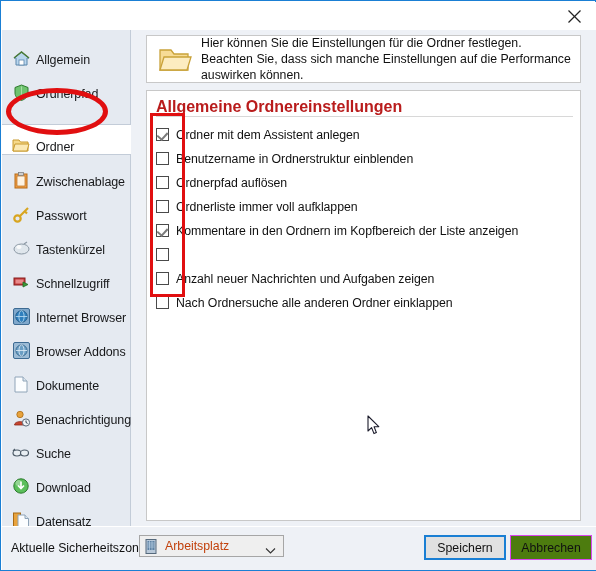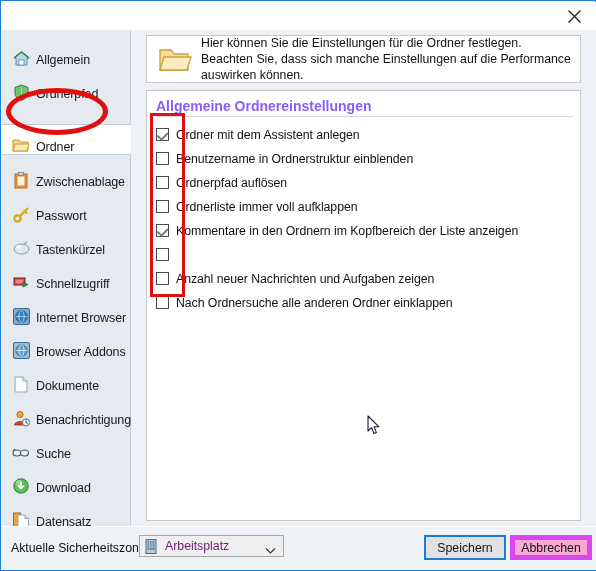--- a/index.html
+++ b/index.html
@@ -77,21 +77,21 @@
   #info-text{
     font-size:12.3px;color:#111111;line-height:16px;padding-right:8px;
   }
   #settings-box{
     position:absolute;left:15px;top:60px;width:435px;height:431px;
     background:#ffffff;border:1px solid #c8c8c8;
     box-sizing:border-box;
   }
   #group-title{
     position:absolute;left:9px;top:7px;
-    font-size:14px;font-weight:bold;color:#8b5cf6;white-space:nowrap;
+    font-size:16px;font-weight:bold;color:#b91c1c;white-space:nowrap;
   }
   #group-rule{
     position:absolute;left:9px;top:25px;width:417px;height:1px;
     background:#d8d8d8;
   }
   .chk-row{
     position:absolute;left:0;width:435px;height:23px;
     display:flex;align-items:center;
     cursor:pointer;
   }
@@ -125,27 +125,27 @@
     position:absolute;left:137px;top:8px;width:145px;height:22px;
     background:#efefef;border:1px solid #a6a6a6;
     box-sizing:border-box;
     display:flex;align-items:center;
     cursor:pointer;
   }
   #zone-icon{
     width:15px;height:15px;margin-left:4px;margin-right:6px;flex:0 0 15px;
     display:flex;align-items:center;justify-content:center;
   }
-  #zone-value{font-size:12.3px;color:#701a75;white-space:nowrap;}
+  #zone-value{font-size:12.3px;color:#c2410c;white-space:nowrap;}
   #zone-chevron{
     position:absolute;right:8px;top:6px;width:10px;height:10px;
   }
   .dlg-btn{
     position:absolute;top:8px;height:25px;width:82px;
-    background:#f9a8d4;border:5px solid #d946ef;
+    background:#4d7c0f;border:1px solid #d946ef;
     box-sizing:border-box;
     display:flex;align-items:center;justify-content:center;
     font-size:12.3px;color:#111111;cursor:pointer;
   }
   #save-btn{right:90px;border:2px solid #1a7fd4;background:#e1e1e1;}
   #cancel-btn{right:4px;}
   
   #anno-ellipse{
     position:absolute;left:5px;top:87px;width:102px;height:47px;
     border:5px solid #e10f10;border-radius:50%;

